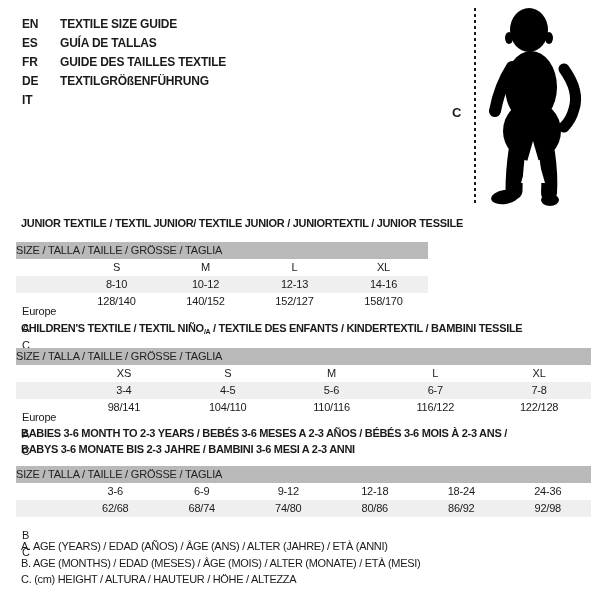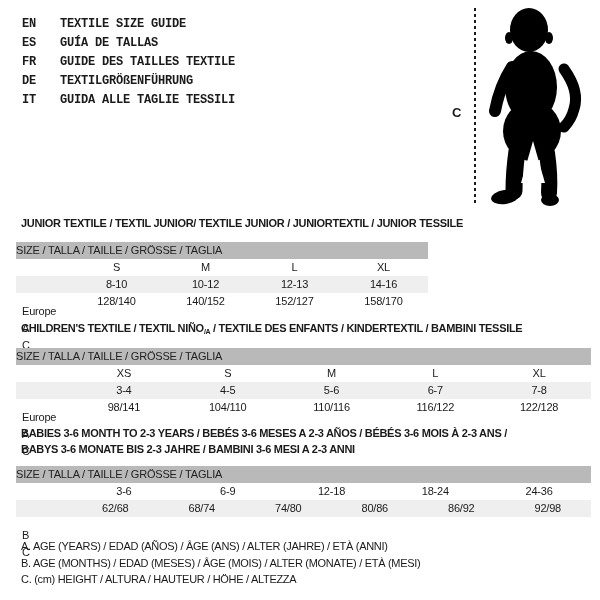--- a/index.html
+++ b/index.html
@@ -2,21 +2,21 @@
 <html><head>
 <meta charset="utf-8">
 <style>
   html,body{margin:0;padding:0;background:#fff;}
   #screen{
     position:relative;width:600px;height:600px;background:#ffffff;overflow:hidden;
     font-family:"Liberation Sans", sans-serif;color:#1a1a1a;
   }
   .abs{position:absolute;}
   
-  .lang-block{left:22px;top:15px;font-family:Liberation Mono, monospace;}
+  .lang-block{left:22px;top:15px;}
   .lang-row{display:flex;line-height:19px;font-weight:bold;font-size:12px;letter-spacing:-0.2px;}
   .lang-code{width:38px;}
   .lang-label{white-space:nowrap;}
   
   .dash-line{left:474px;top:8px;width:2px;height:198px;
     background:repeating-linear-gradient(to bottom,#1a1a1a 0 3px,transparent 3px 6px);}
   .c-label{left:452px;top:105px;font-weight:bold;font-size:13px;}
   .toddler{left:486px;top:5px;}
   
   .sec-title{font-weight:bold;font-size:11px;letter-spacing:-0.3px;white-space:nowrap;}
@@ -51,21 +51,20 @@
     <div class="lang-row">
       <span class="lang-code">FR</span>
       <span class="lang-label">GUIDE DES TAILLES TEXTILE</span>
     </div>
     <div class="lang-row">
       <span class="lang-code">DE</span>
       <span class="lang-label">TEXTILGRÖßENFÜHRUNG</span>
     </div>
     <div class="lang-row">
       <span class="lang-code">IT</span>
-      <span class="lang-label">GUIDA ALLE TAGLIE TESSILI</span>
     </div>
   </div>
 
   <div class="abs c-label">C</div>
   <div class="abs dash-line"></div>
   <svg class="abs toddler" width="110" height="204" viewBox="0 0 110 204">
     <g fill="#000">
       <ellipse cx="43" cy="25" rx="19" ry="22"></ellipse>
       <ellipse cx="23" cy="33" rx="4" ry="6"></ellipse>
       <ellipse cx="63" cy="33" rx="4" ry="6"></ellipse>
@@ -134,20 +133,21 @@
     <span class="val">122/128</span>
   </div>
 
   <div class="abs sec-title" style="left:21px;top:427px;">BABIES 3-6 MONTH TO 2-3 YEARS / BEBÉS 3-6 MESES A 2-3 AÑOS / BÉBÉS 3-6 MOIS À 2-3 ANS /</div>
   <div class="abs sec-title" style="left:21px;top:443px;">BABYS 3-6 MONATE BIS 2-3 JAHRE / BAMBINI 3-6 MESI A 2-3 ANNI</div>
   <div class="abs size-bar w-wide" style="left:16px;top:466px;">SIZE / TALLA / TAILLE / GRÖSSE / TAGLIA</div>
   <div class="abs trow w-wide" style="left:16px;top:483px;">
     <span class="lbl">B</span>
     <span class="val">3-6</span>
     <span class="val">6-9</span>
+    <span class="val">9-12</span>
     <span class="val">12-18</span>
     <span class="val">18-24</span>
     <span class="val">24-36</span>
   </div>
   <div class="abs trow alt w-wide" style="left:16px;top:500px;">
     <span class="lbl">C</span>
     <span class="val">62/68</span>
     <span class="val">68/74</span>
     <span class="val">74/80</span>
     <span class="val">80/86</span>

